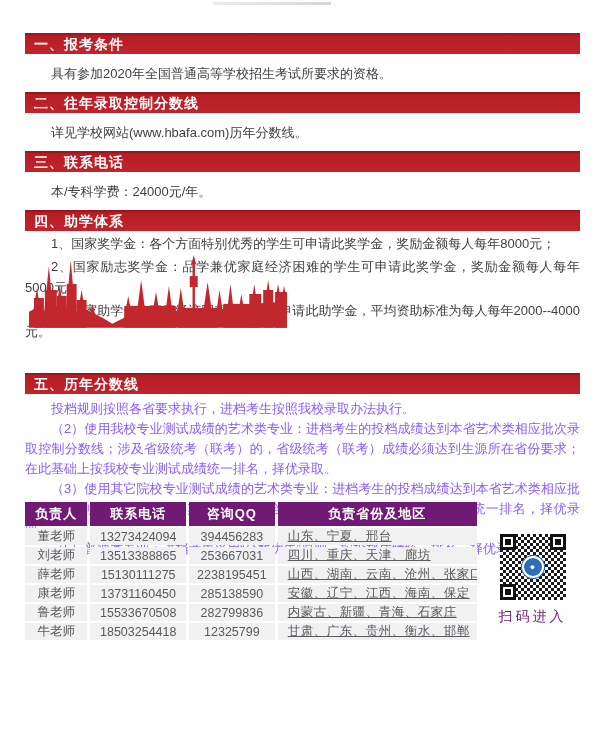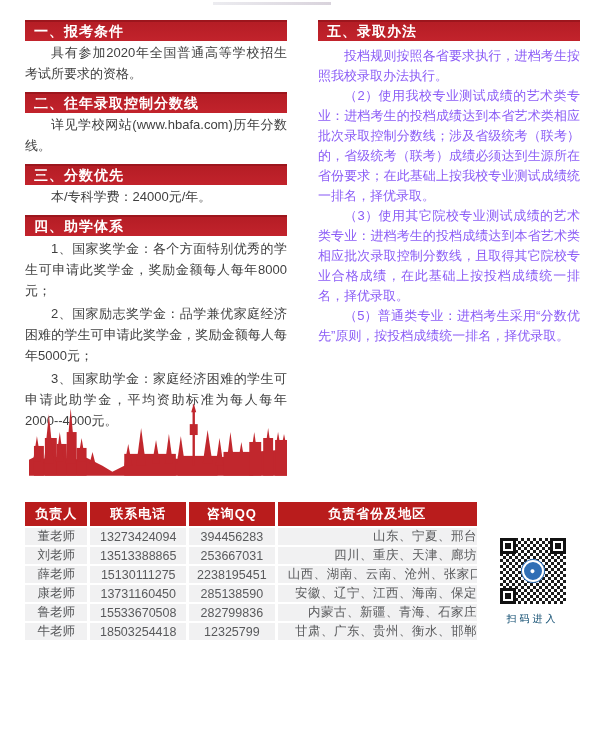--- a/index.html
+++ b/index.html
@@ -2,84 +2,84 @@
 <html><head>
 <meta charset="utf-8">
 <style>
   html,body { margin:0; padding:0; background:#ffffff; }
   body { font-family:"Liberation Sans","DejaVu Sans",sans-serif; }
   .page { position:relative; width:600px; height:748px; background:#fff; overflow:hidden; }
 
   .top-sliver { position:absolute; top:2px; left:213px; width:118px; height:3px;
     background:linear-gradient(90deg,#ececf0,#d9d3dc); }
 
-  .columns { position:absolute; top:20px; left:25px; width:555px; height:470px; display:flex; gap:31px; }
+  .columns { position:absolute; top:33px; left:25px; width:555px; height:470px; display:flex; gap:31px;flex-direction:column; }
   .col { flex:1; position:relative; }
 
   .sec-bar { background:linear-gradient(#b51d25,#c2232c); border-top:2px solid #9c161d;
     color:#fff; font-weight:bold; font-size:14px; height:19px; line-height:19px;
     padding-left:9px; letter-spacing:1px; box-sizing:content-box; }
 
   .section p { font-size:13px; line-height:21px; color:#3f3f3f; text-indent:2em;
-    margin:1px 0 8px; text-align:justify; }
+    margin:9px 0 8px; text-align:justify; }
   .section.tight p { margin:2px 0 0; }
 
   .rightcol p { font-size:13px; line-height:20px; color:#8b5cf6; text-indent:2em;
     margin:0; text-align:justify; }
   .rightcol .first-gap { margin-top:5px; }
 
   .skyline { position:absolute; bottom:14px; left:4px; width:258px; height:74px; }
 
   .bottom { position:absolute; top:500px; left:25px; width:560px; display:flex; }
 
   table.contact { border-collapse:separate; border-spacing:3px 2px; table-layout:fixed;
     width:458px; margin-left:-3px; }
-  table.contact th { background:#b91c1c; color:#fff; font-size:13px; font-weight:bold;
+  table.contact th { background:#701a75; color:#fff; font-size:13px; font-weight:bold;
     height:24px; padding:0; letter-spacing:1px; }
   table.contact td { background:#f1f1f2; color:#595a5c; font-size:12.5px; height:14px;
     text-align:center; padding:0; white-space:nowrap; overflow:hidden; }
-  table.contact td.regions { text-align:right; padding-left:10px; letter-spacing:0.5px; }
+  table.contact td.regions { text-align:left; padding-left:10px; letter-spacing:0.5px;text-decoration:underline; }
 
   .qr-col { flex:1; display:flex; flex-direction:column; align-items:center;
     justify-content:flex-end; padding-bottom:16px; }
   .qr { position:relative; width:66px; height:66px;
     background:repeating-conic-gradient(#1b1b1b 0% 25%, #ffffff 0% 50%);
     background-size:6px 6px; }
   .finder { position:absolute; width:16px; height:16px; border:3px solid #111;
     background:#fff; box-sizing:border-box; }
   .finder::after { content:""; position:absolute; inset:2px; background:#111; }
   .finder.tl { top:0; left:0; }
   .finder.tr { top:0; right:0; }
   .finder.bl { bottom:0; left:0; }
   .qr-logo { position:absolute; inset:0; margin:auto; width:18px; height:18px;
     border-radius:50%; background:#2f6eb5; border:2px solid #fff;
     box-shadow:0 0 0 1px #2f6eb5; display:flex; align-items:center; justify-content:center;
     color:#fff; font-size:9px; }
-  .qr-caption { margin-top:8px; font-size:10px; color:#0c4a6e; letter-spacing:3px; }
+  .qr-caption { margin-top:8px; font-size:14px; color:#701a75; letter-spacing:3px; }
 </style>
 </head>
 <body>
 
 <div class="page">
 
   <div class="top-sliver"></div>
 
   <div class="columns">
 
     <div class="col">
       <div class="section">
         <div class="sec-bar">一、报考条件</div>
         <p>具有参加2020年全国普通高等学校招生考试所要求的资格。</p>
       </div>
       <div class="section">
         <div class="sec-bar">二、往年录取控制分数线</div>
         <p>详见学校网站(www.hbafa.com)历年分数线。</p>
       </div>
       <div class="section">
-        <div class="sec-bar">三、分数优先</div>
+        <div class="sec-bar">三、联系电话</div>
         <p>本/专科学费：24000元/年。</p>
       </div>
       <div class="section tight">
         <div class="sec-bar">四、助学体系</div>
         <p>1、国家奖学金：各个方面特别优秀的学生可申请此奖学金，奖励金额每人每年8000元；</p>
         <p>2、国家励志奖学金：品学兼优家庭经济困难的学生可申请此奖学金，奖励金额每人每年5000元；</p>
         <p>3、国家助学金：家庭经济困难的学生可申请此助学金，平均资助标准为每人每年2000--4000元。</p>
       </div>
 
       <div class="skyline">
@@ -117,21 +117,21 @@
           <rect x="236" y="36" width="10" height="38"></rect>
           <polygon points="249,42 251,30 253,42"></polygon>
           <polygon points="255,42 257,32 259,42"></polygon>
           <rect x="248" y="38" width="12" height="36"></rect>
         </svg>
       </div>
     </div>
 
     <div class="col rightcol">
       <div class="section">
-        <div class="sec-bar">五、录取办法</div>
+        <div class="sec-bar">五、历年分数线</div>
         <p class="first-gap">投档规则按照各省要求执行，进档考生按照我校录取办法执行。</p>
         <p>（2）使用我校专业测试成绩的艺术类专业：进档考生的投档成绩达到本省艺术类相应批次录取控制分数线；涉及省级统考（联考）的，省级统考（联考）成绩必须达到生源所在省份要求；在此基础上按我校专业测试成绩统一排名，择优录取。</p>
         <p>（3）使用其它院校专业测试成绩的艺术类专业：进档考生的投档成绩达到本省艺术类相应批次录取控制分数线，且取得其它院校专业合格成绩，在此基础上按投档成绩统一排名，择优录取。</p>
         <p>（5）普通类专业：进档考生采用“分数优先”原则，按投档成绩统一排名，择优录取。</p>
       </div>
     </div>
   </div>
 
   <div class="bottom">
     <table class="contact">

